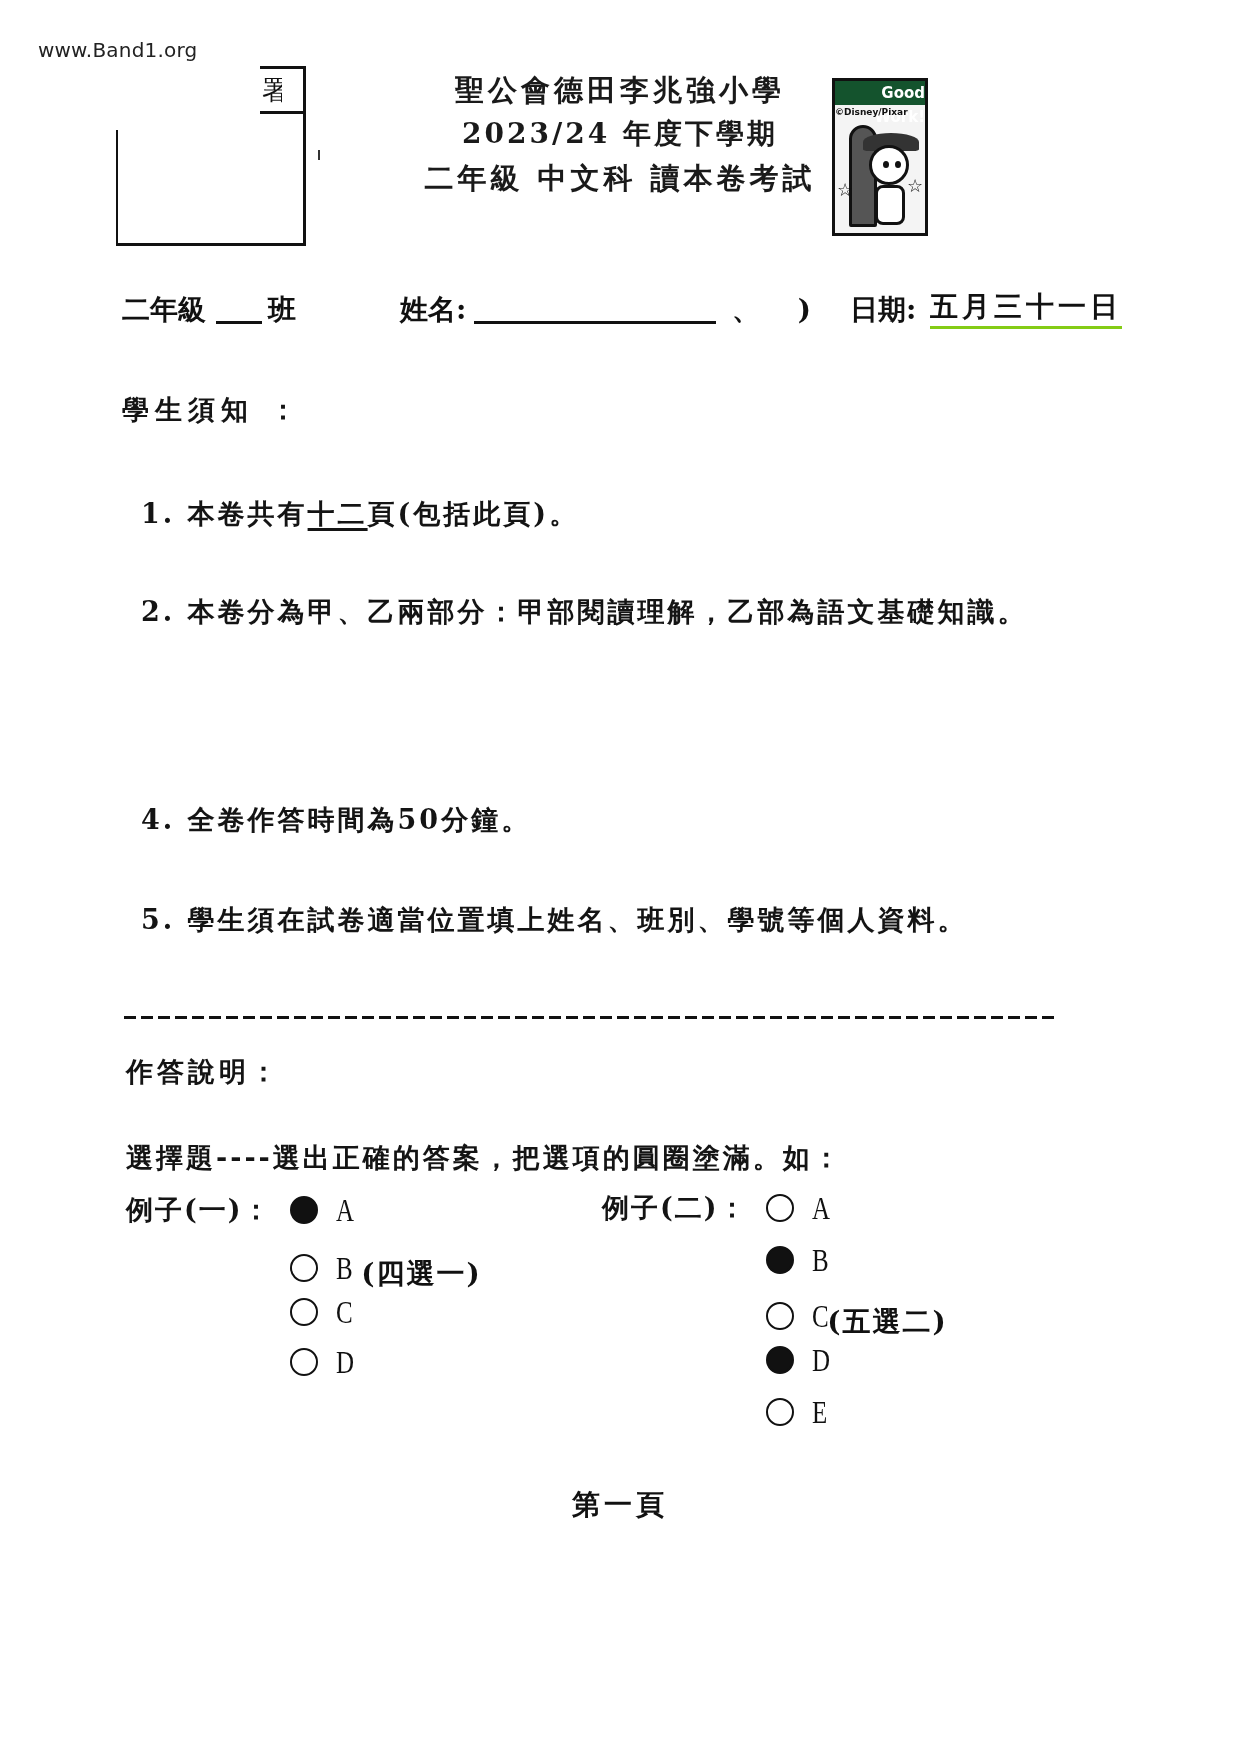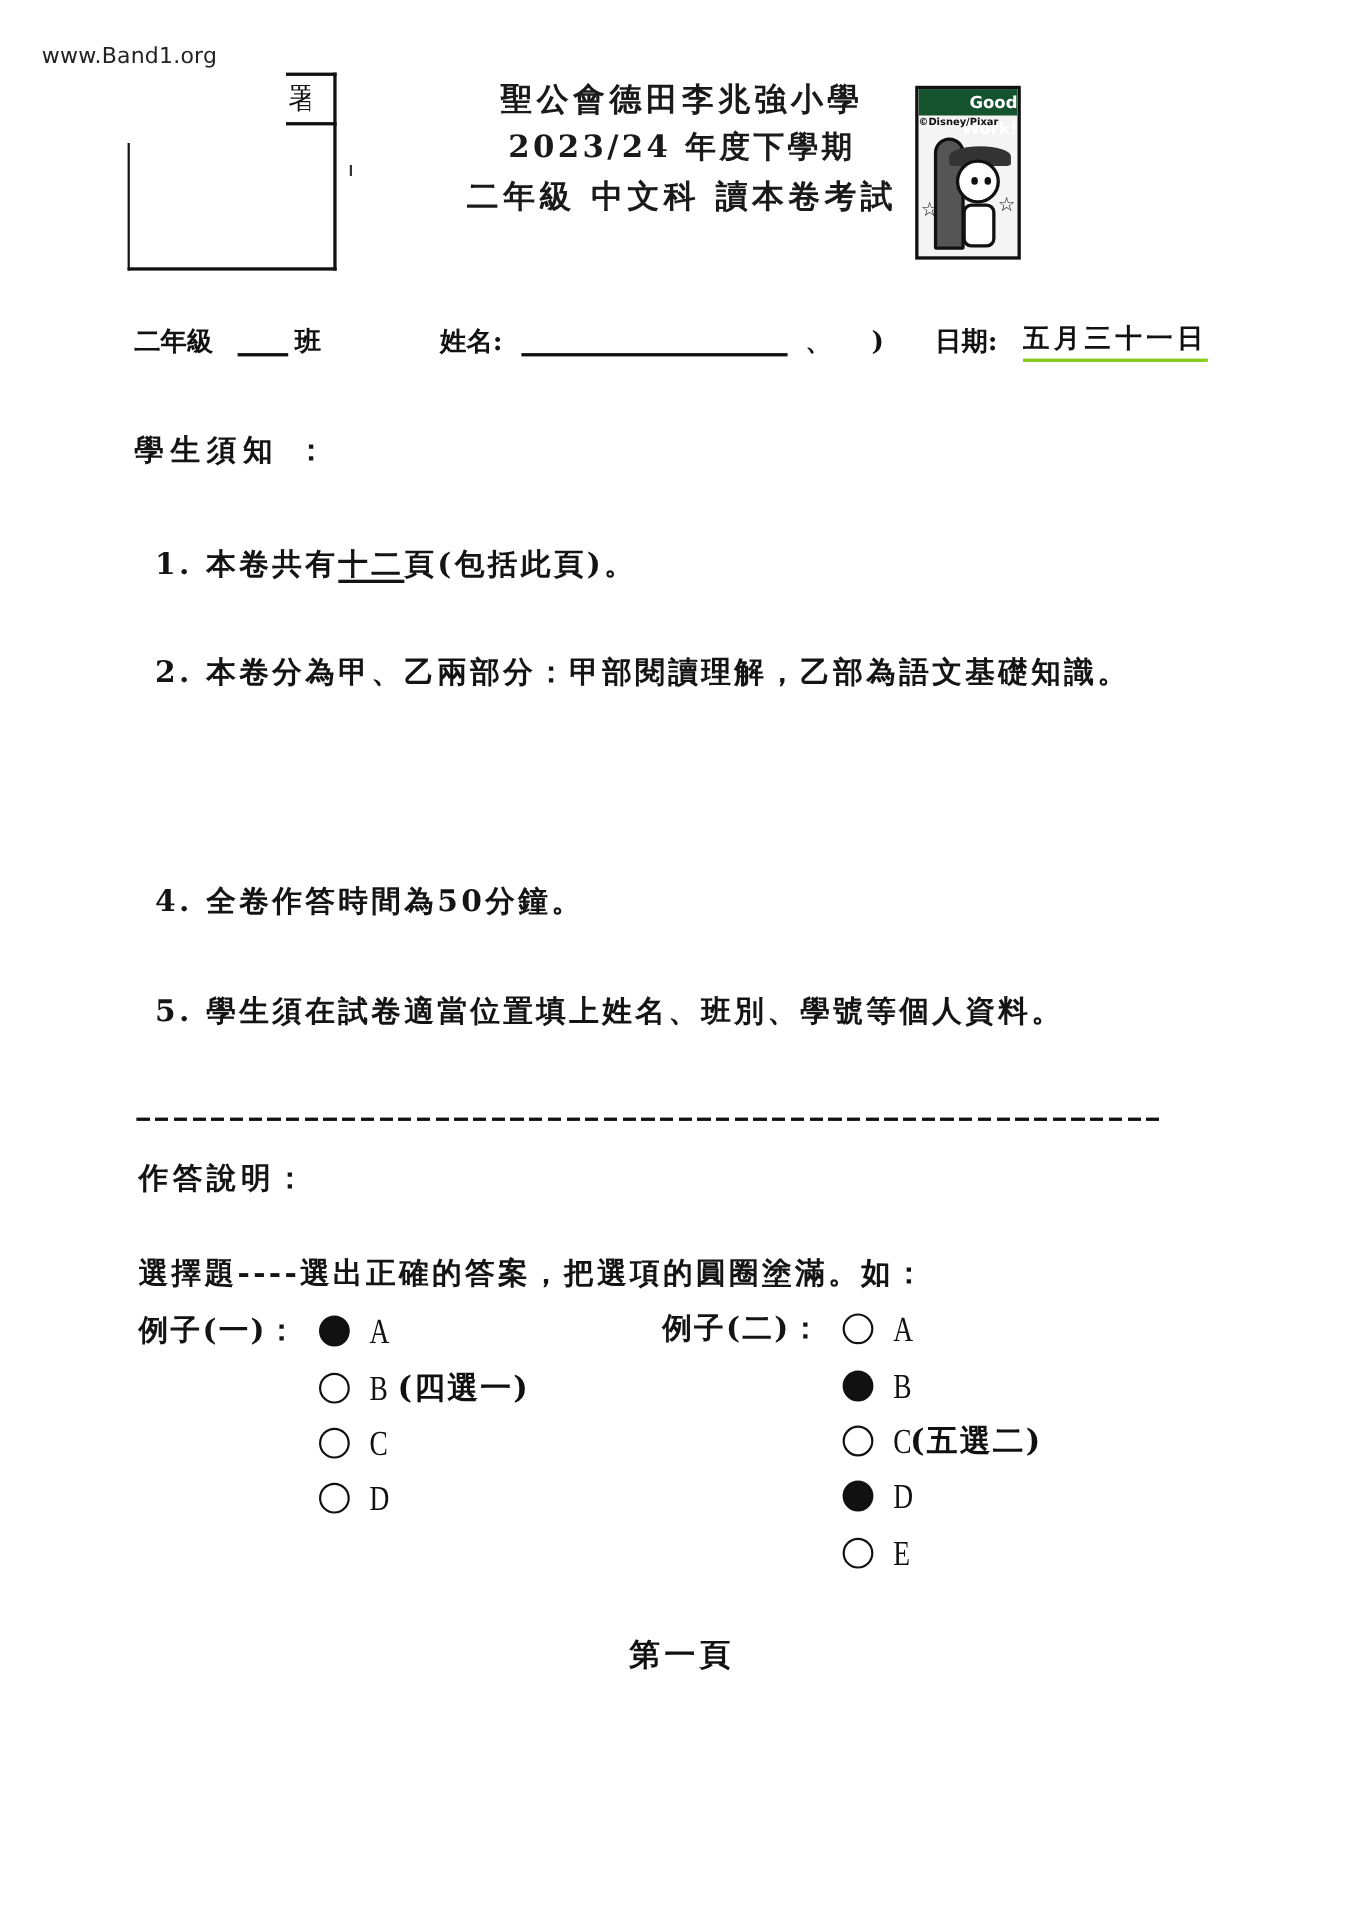--- a/index.html
+++ b/index.html
@@ -47,38 +47,38 @@
     .st-eye { position: absolute; width: 6px; height: 7px; background: #111; border-radius: 50%; top: 42px; }
     .st-body { position: absolute; left: 40px; top: 66px; width: 30px; height: 40px; border: 3px solid #111; border-radius: 8px; background: #fff; }
     .st-star { position: absolute; font-size: 18px; color: #111; }
 
     
     .score-box { left: 942px; top: 62px; width: 188px; height: 174px; border: 3px solid #111; }
     .score-head { height: 46px; border-bottom: 3px solid #111; text-align: center; font-size: 28px; line-height: 42px; letter-spacing: 28px; padding-left: 28px; font-weight: bold; }
     .score-total { position: absolute; right: 2px; bottom: 4px; font-size: 30px; line-height: 34px; }
 
     
-    .info-row { top: 290px; left: 122px; width: 1000px; height: 44px; font-size: 24px; line-height: 40px; font-weight: bold; }
+    .info-row { top: 290px; left: 122px; width: 1000px; height: 44px; font-size: 28px; line-height: 40px; font-weight: bold; }
     .info-row span { position: absolute; top: 0; white-space: nowrap; }
     .underlined { border-bottom: 3px solid #84cc16; padding-bottom: 2px; text-align: right; }
 
     
     .body-text { font-size: 27px; line-height: 40px; font-weight: bold; letter-spacing: 3px; white-space: nowrap; color: #141414; }
     .rule-item { left: 122px; margin-left: 19px; }
     .u { text-decoration: underline; text-decoration-thickness: 3px; text-underline-offset: 5px; }
 
     .dash-line { left: 124px; top: 1016px; width: 934px; height: 3px;
       background: repeating-linear-gradient(90deg, #111 0 12px, transparent 12px 17px); }
 
     
     .opt { position: absolute; display: flex; align-items: center; font-size: 28px; line-height: 40px; font-weight: bold; white-space: nowrap; }
     .circle { display: inline-block; width: 28px; height: 28px; border: 2.5px solid #111; border-radius: 50%; margin-right: 18px; background: #fff; }
     .circle.filled { background: #111; }
     .opt-letter { font-family: "Liberation Serif", "DejaVu Serif", serif; font-weight: normal; font-size: 32px; transform: scaleX(0.78); transform-origin: left center; display: inline-block; }
-    .opt-note { margin-left: 6px; letter-spacing: 2px; }
+    .opt-note { margin-left: 6px; letter-spacing: 2px; margin-top: 12px; }
 
     .page-num { left: 0; width: 1240px; top: 1486px; text-align: center; font-size: 28px; font-weight: bold; letter-spacing: 4px; }
   </style>
 </head>
 <body>
 
 <div class="page">
 
   <div class="abs watermark">www.Band1.org</div>
 

